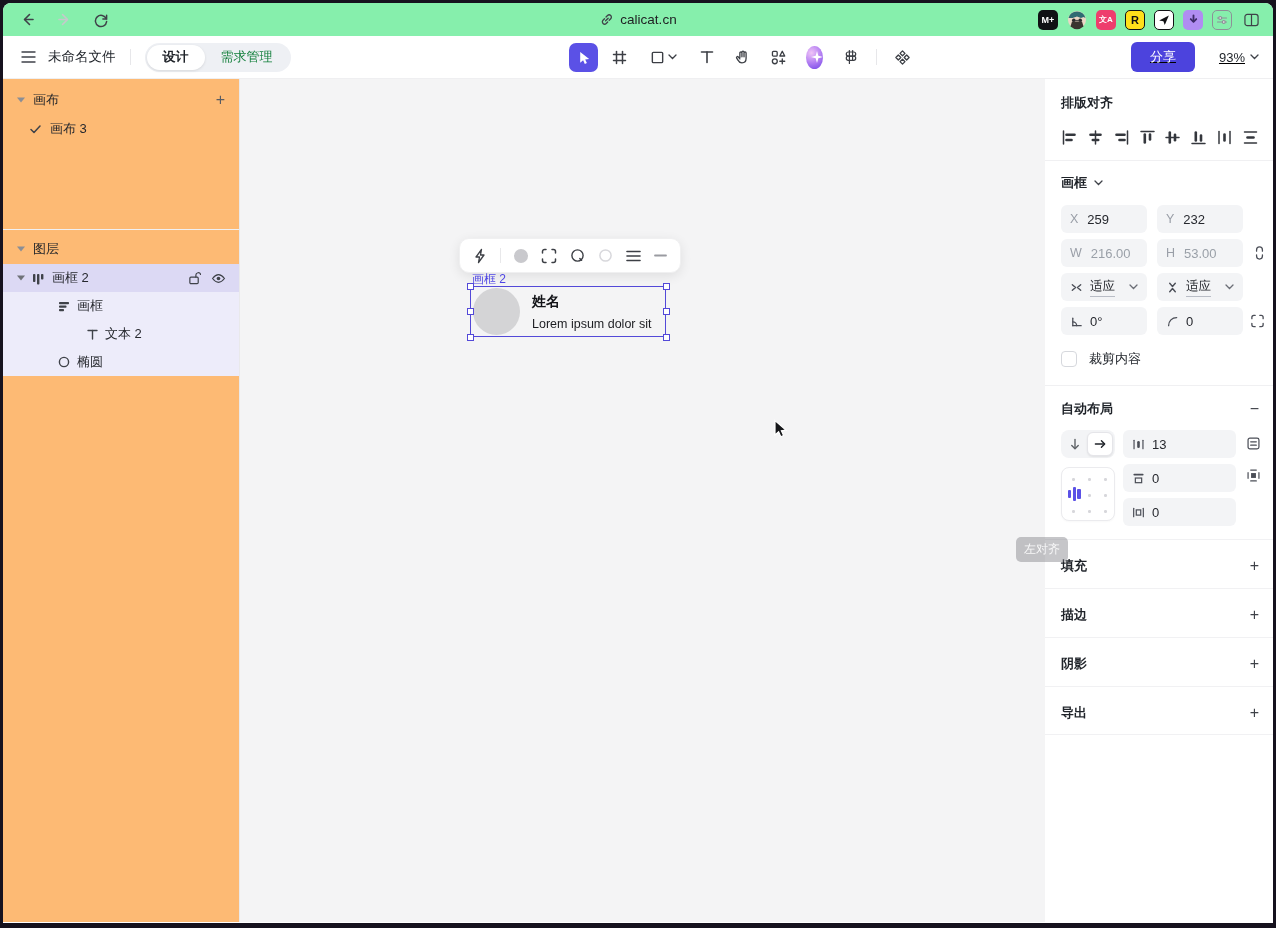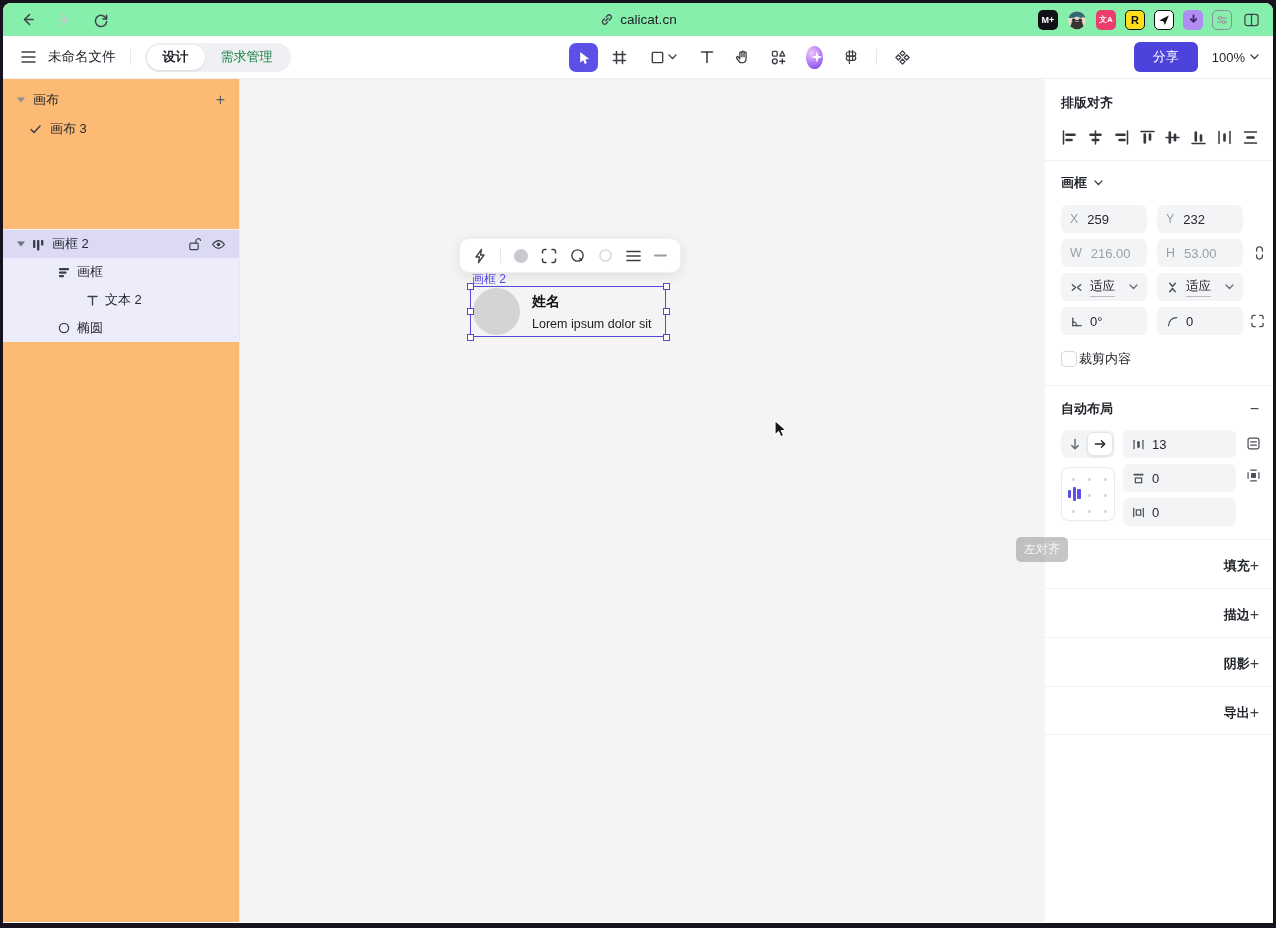--- a/index.html
+++ b/index.html
@@ -21,21 +21,21 @@
   .toolbar .left{display:flex;align-items:center;gap:12px;padding-left:18px;}
   .file-name{font-size:13.5px;color:#1f2329;}
   .tb-divider{width:1px;height:16px;background:#e7e7ea;margin:0 2px;}
   .segment{display:flex;align-items:center;background:#eef0f4;border-radius:15px;height:29px;padding:2px;}
   .segment .seg{font-size:13px;padding:0 16px;height:25px;display:flex;align-items:center;border-radius:12.5px;cursor:pointer;}
   .segment .seg.active{background:#fff;color:#1f2329;font-weight:600;box-shadow:0 1px 3px rgba(0,0,0,.10);}
   .segment .seg.idle{color:#15803d;}
   .tools{position:absolute;left:566px;top:0;height:100%;display:flex;align-items:center;gap:7px;}
   .tool{width:29px;height:29px;border-radius:7px;display:flex;align-items:center;justify-content:center;background:transparent;border:none;cursor:pointer;}
   .tool.active{background:#5b51e6;}
-  .toolbar .right{position:absolute;right:14px;top:0;height:100%;display:flex;align-items:center;gap:14px;}
+  .toolbar .right{position:absolute;right:14px;top:0;height:100%;display:flex;align-items:center;gap:24px;text-decoration:underline;}
   .share-btn{background:#4c43dd;color:#fff;font-size:13px;border:none;border-radius:6px;height:30px;padding:0 19px;cursor:pointer;}
   .zoom-ctl{display:flex;align-items:center;gap:5px;font-size:13px;color:#1f2329;cursor:pointer;}
 
   
   .main{display:flex;height:calc(100% - 77px);position:relative;}
 
   
   .sidebar{width:237px;background:#fdba74;border-right:1px solid #e9e9eb;display:flex;flex-direction:column;}
   .side-sec-head{height:30px;margin-top:6px;padding:0 14px;display:flex;align-items:center;gap:8px;font-size:13px;color:#1f2329;}
   .side-sec-head .plus{margin-left:auto;color:#595c63;font-size:16px;font-weight:400;}
@@ -72,38 +72,38 @@
   .pos-grid{margin-top:13px;display:flex;flex-direction:column;gap:6px;width:100%;}
   .pos-row{display:flex;align-items:center;gap:10px;position:relative;}
   .fld{display:flex;align-items:center;height:28px;width:86px;background:#f3f4f6;border-radius:6px;padding:0 9px;cursor:text;}
   .fld .lab{color:#999ea7;font-size:12.5px;margin-right:9px;}
   .fld .val{color:#26282e;font-size:13px;}
   .fld.muted .val{color:#9aa0a8;}
   .fld .icon{margin-right:7px;display:flex;}
   .fld .chev{margin-left:auto;display:flex;}
   .dd-val{border-bottom:1px solid #b9bdc6;padding-bottom:1px;font-size:12.5px;color:#26282e;}
   .row-side-icon{position:absolute;right:-6px;top:50%;transform:translateY(-50%);display:flex;}
-  .clip-row{display:flex;align-items:center;gap:2px;margin-top:15px;}
+  .clip-row{display:flex;align-items:center;gap:12px;margin-top:15px;}
   .checkbox{width:16px;height:16px;border:1px solid #d6d8dd;border-radius:4px;background:#fff;}
   .sec-head{display:flex;align-items:center;justify-content:space-between;margin-top:14px;font-weight:600;}
   .minus-btn,.plus-btn{background:none;border:none;font-size:16px;color:#3f4249;cursor:pointer;padding:0;line-height:1;}
   .al-controls{display:flex;margin-top:12px;gap:8px;}
   .al-left{width:54px;display:flex;flex-direction:column;gap:9px;}
   .dir-toggle{height:28px;background:#f3f4f6;border-radius:8px;display:flex;padding:2px;}
   .dir-toggle .dt{flex:1;display:flex;align-items:center;justify-content:center;border-radius:6px;cursor:pointer;}
   .dir-toggle .dt.active{background:#fff;border:1px solid #e5e5e9;box-shadow:0 1px 2px rgba(0,0,0,.08);}
   .align-grid{width:54px;height:54px;background:#fff;border:1px solid #ebebee;border-radius:8px;position:relative;box-shadow:0 1px 2px rgba(0,0,0,.03);}
   .ag-dot{position:absolute;width:2.5px;height:2.5px;border-radius:50%;background:#d7d7db;}
   .ag-bars{position:absolute;left:6px;top:50%;transform:translateY(-50%);display:flex;align-items:center;gap:1.5px;}
   .ag-bars i{display:block;width:3.2px;border-radius:1px;background:#5b51e6;}
   .al-fields{width:113px;display:flex;flex-direction:column;gap:6px;}
   .al-fields .fld{width:113px;}
   .al-icons{width:20px;position:relative;}
   .sections{margin-top:13px;}
-  .section-row{height:49px;display:flex;align-items:center;justify-content:flex-end;border-top:1px solid #f1f1f3;
+  .section-row{height:49px;display:flex;align-items:center;justify-content:space-between;border-top:1px solid #f1f1f3;
     margin:0 -14px 0 -16px;padding:4px 14px 0 16px;}
   .section-row:last-child{border-bottom:1px solid #f1f1f3;}
   .section-row .s-label{font-weight:600;font-size:13px;color:#1f2329;}
 
   .ai-orb{width:23px;height:23px;border-radius:50%;background:radial-gradient(circle at 32% 30%,#f0c4f7,#b07cf2 52%,#7c4fe8 90%);
     position:relative;}
   .ai-orb svg{position:absolute;left:4px;top:4px;}
 </style>
 </head>
 <body>
@@ -263,21 +263,21 @@
             <path d="M4.6 6.4 L7.2 9 L4.6 11.6 L2 9 Z"></path>
             <path d="M13.4 6.4 L16 9 L13.4 11.6 L10.8 9 Z"></path>
             <path d="M9 10.8 L11.6 13.4 L9 16 L6.4 13.4 Z"></path>
           </svg>
       </button>
     </div>
 
     <div class="right">
       <button class="share-btn">分享</button>
       <span class="zoom-ctl">
-        <span>100%</span>
+        <span>93%</span>
         <svg width="9" height="6" viewBox="0 0 9 6" fill="none" stroke="#3f4249" stroke-width="1.3" stroke-linecap="round">
             <path d="M1 1 L4.5 4.5 L8 1"></path>
           </svg>
       </span>
     </div>
   </div>
 
   <div class="main">
 
     <div class="sidebar">
@@ -291,20 +291,26 @@
         </div>
         <div class="canvas-item">
           <svg width="11" height="9" viewBox="0 0 11 9" fill="none" stroke="#3f4249" stroke-width="1.5" stroke-linecap="round" stroke-linejoin="round">
               <path d="M1 4.5 L4 7.5 L10 1"></path>
             </svg>
           <span>画布 3</span>
         </div>
       </div>
 
       <div class="layers-sec">
+        <div class="side-sec-head" style="margin-top:4px">
+          <svg width="8" height="6" viewBox="0 0 8 6">
+              <path d="M0 0.5 H8 L4 5.5 Z" fill="#8b8e95"></path>
+            </svg>
+          <span>图层</span>
+        </div>
 
         <div class="layer-row sel" style="padding-left:14px">
           <svg width="8" height="6" viewBox="0 0 8 6">
               <path d="M0 0.5 H8 L4 5.5 Z" fill="#6f7278"></path>
             </svg>
           <svg width="13" height="13" viewBox="0 0 13 13">
               <rect x="1" y="2" width="2.4" height="8" rx="0.8" fill="#3f4249"></rect>
               <rect x="5" y="2" width="2.4" height="10.5" rx="0.8" fill="#3f4249"></rect>
               <rect x="9" y="2" width="2.4" height="5.5" rx="0.8" fill="#3f4249"></rect>
             </svg>

